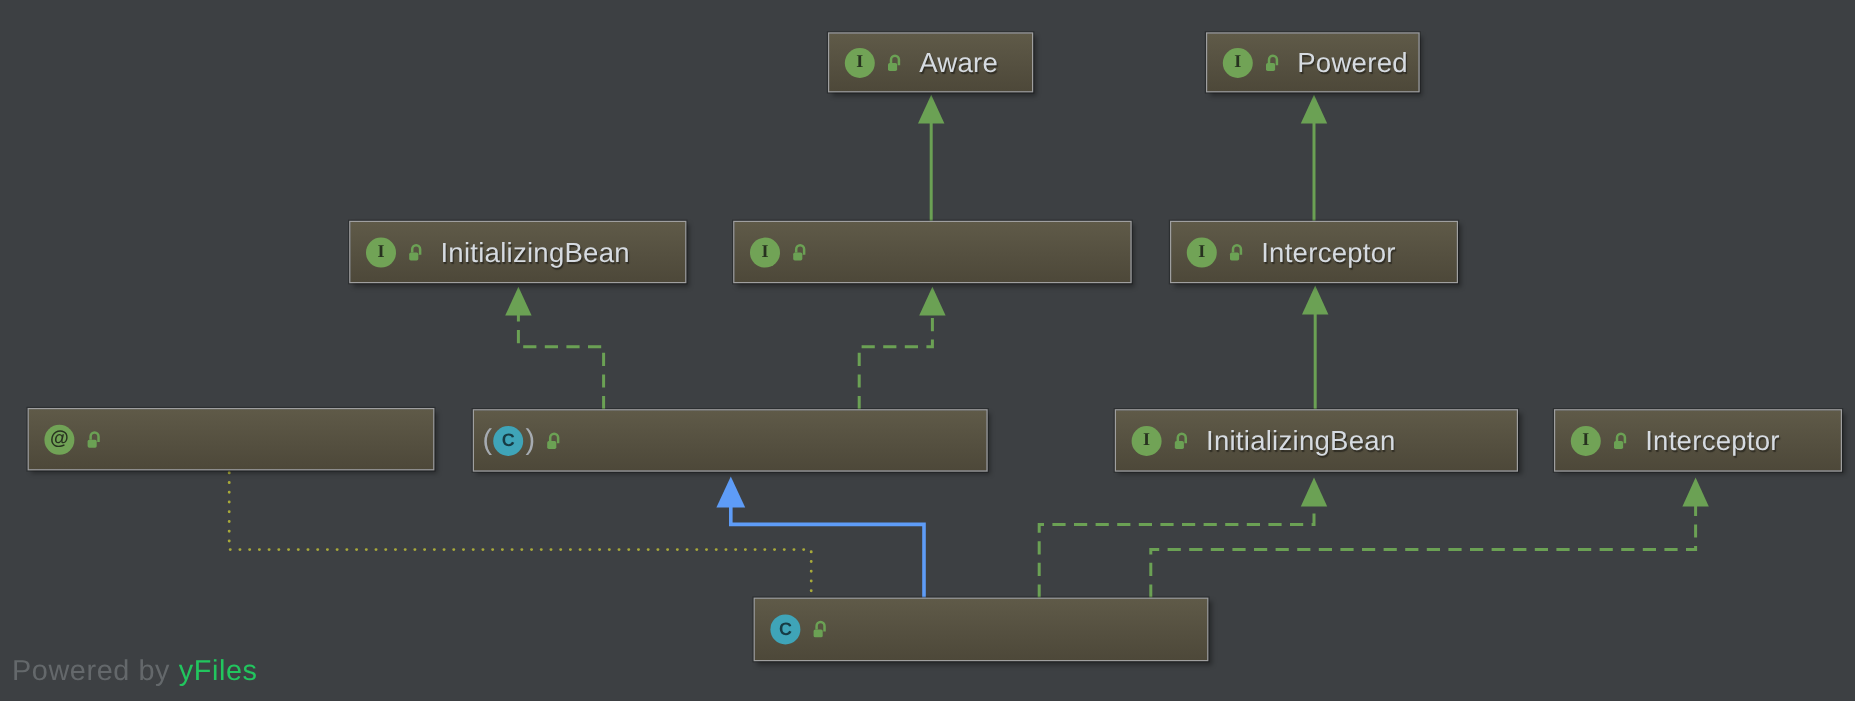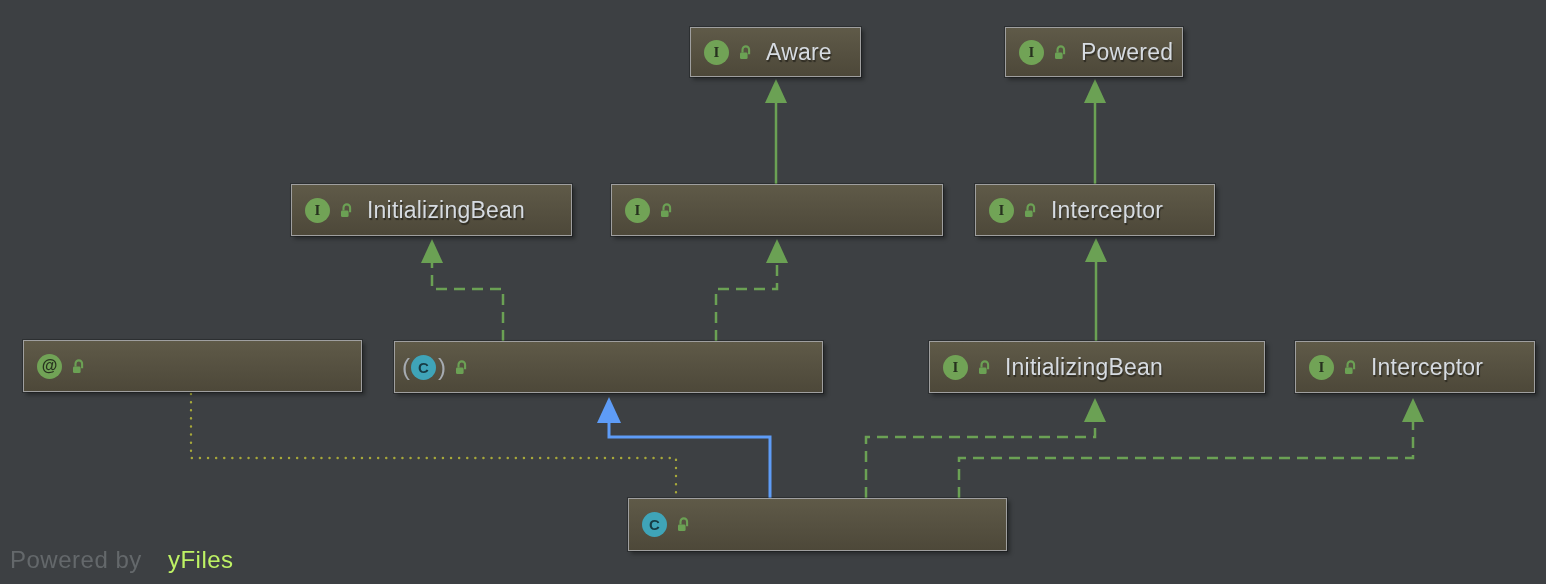--- a/index.html
+++ b/index.html
@@ -45,21 +45,21 @@
   .n-suppresswarnings{left:23px;top:340px;width:339px;height:52px;}
   .n-transactionaspectsupport{left:394px;top:341px;width:429px;height:52px;}
   .n-methodinterceptor{left:929px;top:341px;width:336px;height:52px;}
   .n-serializable{left:1295px;top:341px;width:240px;height:52px;}
   .n-transactioninterceptor{left:628px;top:498px;width:379px;height:53px;}
 
   #watermark{
     position:absolute;left:10px;top:546px;font-size:24px;color:#64686b;
     letter-spacing:.5px;white-space:nowrap;
   }
-  #watermark .brand{color:#bef264;margin-left:19px;}
+  #watermark .brand{color:#22c55e;}
 </style>
 </head>
 <body>
 
 <div id="canvas">
 
   <svg id="edges" xmlns="http://www.w3.org/2000/svg" viewBox="0 0 1546 584">
 
     <g>
       <polyline points="776,184 776,101" fill="none" stroke="#6ba154" stroke-width="2.5"></polyline>

